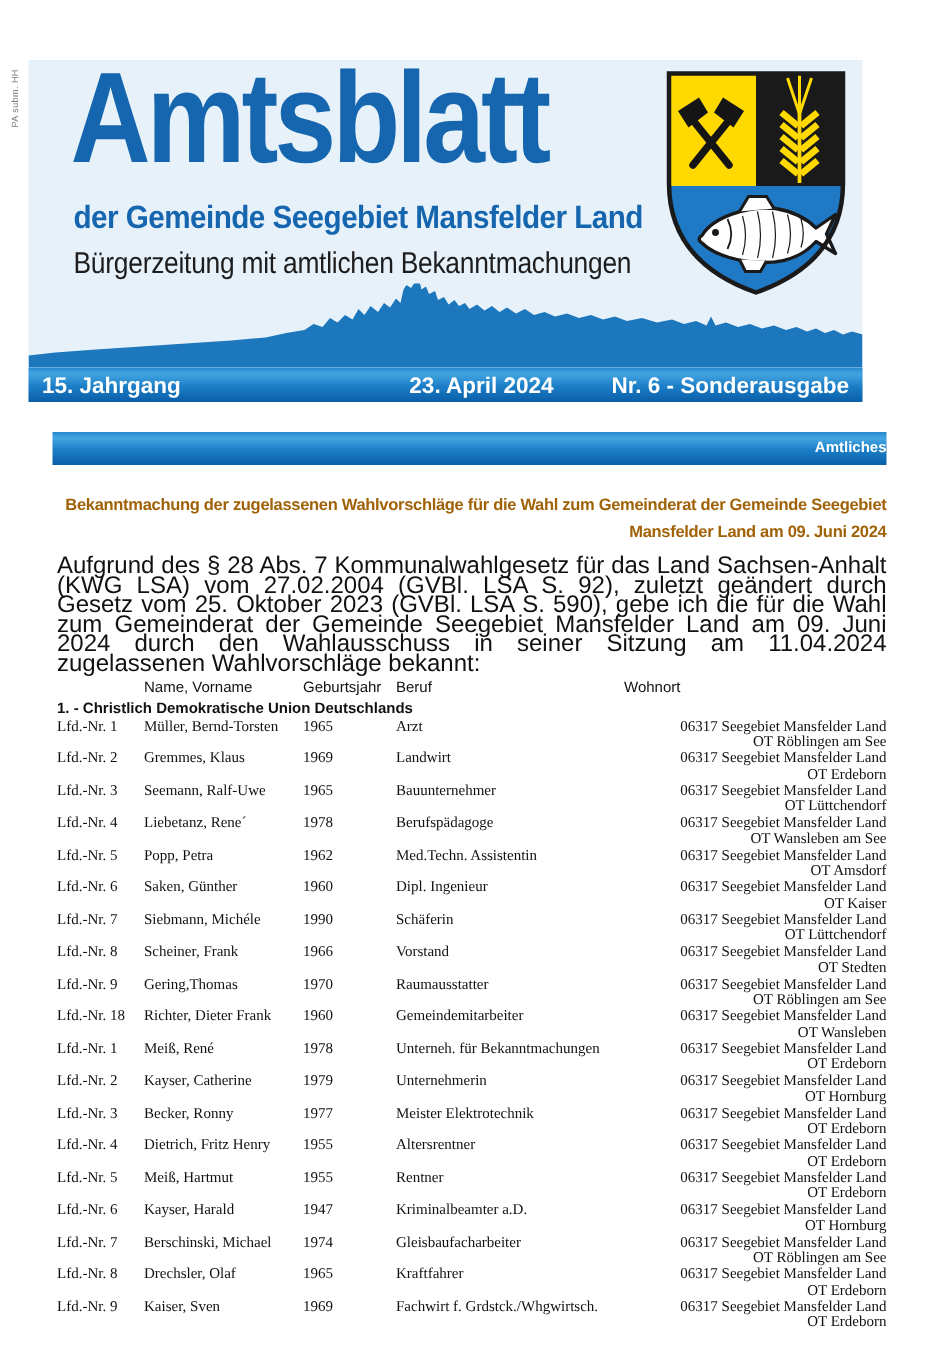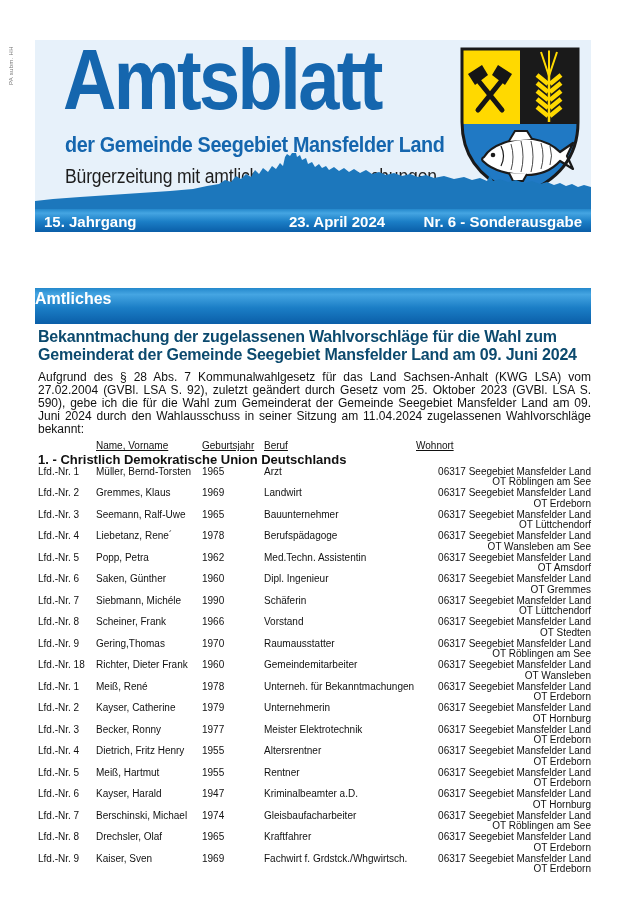--- a/index.html
+++ b/index.html
@@ -14,21 +14,21 @@
 
   
   .side-note {
     position:absolute; left:8px; top:85px;
     transform:rotate(-90deg); transform-origin:left top;
     font-size:6px; color:#777; letter-spacing:.3px; white-space:nowrap;
   }
 
   
   .masthead {
-    position:absolute; left:35px; top:40px; width:556px; height:192px;
+    position:absolute; left:19px; top:40px; width:556px; height:228px;
     background:#e7f1fa;
   }
   .masthead-title {
     position:absolute; left:28px; top:-4px;
     font-size:86px; font-weight:bold; color:#1566ae;
     letter-spacing:-3px; line-height:1;
     transform:scaleX(.86); transform-origin:left top;
     white-space:nowrap;
   }
   .masthead-subtitle {
@@ -50,45 +50,45 @@
     color:#fff; font-weight:bold; font-size:15px;
   }
   .info-bar {
     position:absolute; left:0; bottom:0; width:556px; height:23px;
   }
   .info-bar .vol  { position:absolute; left:9px;  top:4px; }
   .info-bar .date { position:absolute; left:0; right:0; top:4px; text-align:center;margin-left:48px; }
   .info-bar .issue{ position:absolute; right:9px; top:4px; }
 
   .section-bar {
-    position:absolute; left:35px; top:288px; width:556px; height:36px;
-    text-align:left; line-height:22px; font-size:16px;
+    position:absolute; left:35px; top:288px; width:556px; height:22px;
+    text-align:right; line-height:22px; font-size:10px;
   }
 
   
   .article { position:absolute; left:38px; top:328px; width:553px; }
   .article-title {
-    font-size:16px; font-weight:bold; text-align:left;
-    line-height:18px; letter-spacing:-.2px; color:#0c4a6e;
+    font-size:11px; font-weight:bold; text-align:right;
+    line-height:18px; letter-spacing:-.2px; color:#a16207;
   }
   .article-intro {
-    margin-top:7px; font-size:12px; line-height:13px;
+    margin-top:7px; font-size:16px; line-height:13px;
     text-align:justify; color:#111;
   }
 
   
   .ctable { margin-top:5px; font-size:10px; line-height:10.5px; }
   .thead, .trow {
     display:grid;
     grid-template-columns:58px 106px 62px 152px 175px;
   }
   .thead { margin-bottom:2px; }
-  .thead .cell { white-space:nowrap;text-decoration:underline; }
-  .sec-title { font-weight:bold; font-size:13px; line-height:12px; margin:1px 0 1px 0; white-space:nowrap; }
-  .trow { min-height:21px; align-items:start; margin-bottom:.5px; }
+  .thead .cell { white-space:nowrap; }
+  .sec-title { font-weight:bold; font-size:10px; line-height:12px; margin:1px 0 1px 0; white-space:nowrap; }
+  .trow { min-height:21px; align-items:start; margin-bottom:.5px;font-family:Liberation Serif, serif; }
   .trow .cell { white-space:nowrap; overflow:visible; }
   .cell.addr div { white-space:nowrap;text-align:right; }
 </style>
 </head>
 <body>
 
 <div class="side-note">PA subm. HH</div>
 
 <div class="masthead">
   <div class="masthead-title">Amtsblatt</div>
@@ -215,21 +215,21 @@
     </div>
   </div>
 
   <div class="trow">
     <div class="cell">Lfd.-Nr. 6</div>
     <div class="cell">Saken, Günther</div>
     <div class="cell">1960</div>
     <div class="cell">Dipl. Ingenieur</div>
     <div class="cell addr">
       <div>06317 Seegebiet Mansfelder Land</div>
-      <div>OT Gremmes</div>
+      <div>OT Kaiser</div>
     </div>
   </div>
 
   <div class="trow">
     <div class="cell">Lfd.-Nr. 7</div>
     <div class="cell">Siebmann, Michéle</div>
     <div class="cell">1990</div>
     <div class="cell">Schäferin</div>
     <div class="cell addr">
       <div>06317 Seegebiet Mansfelder Land</div>

